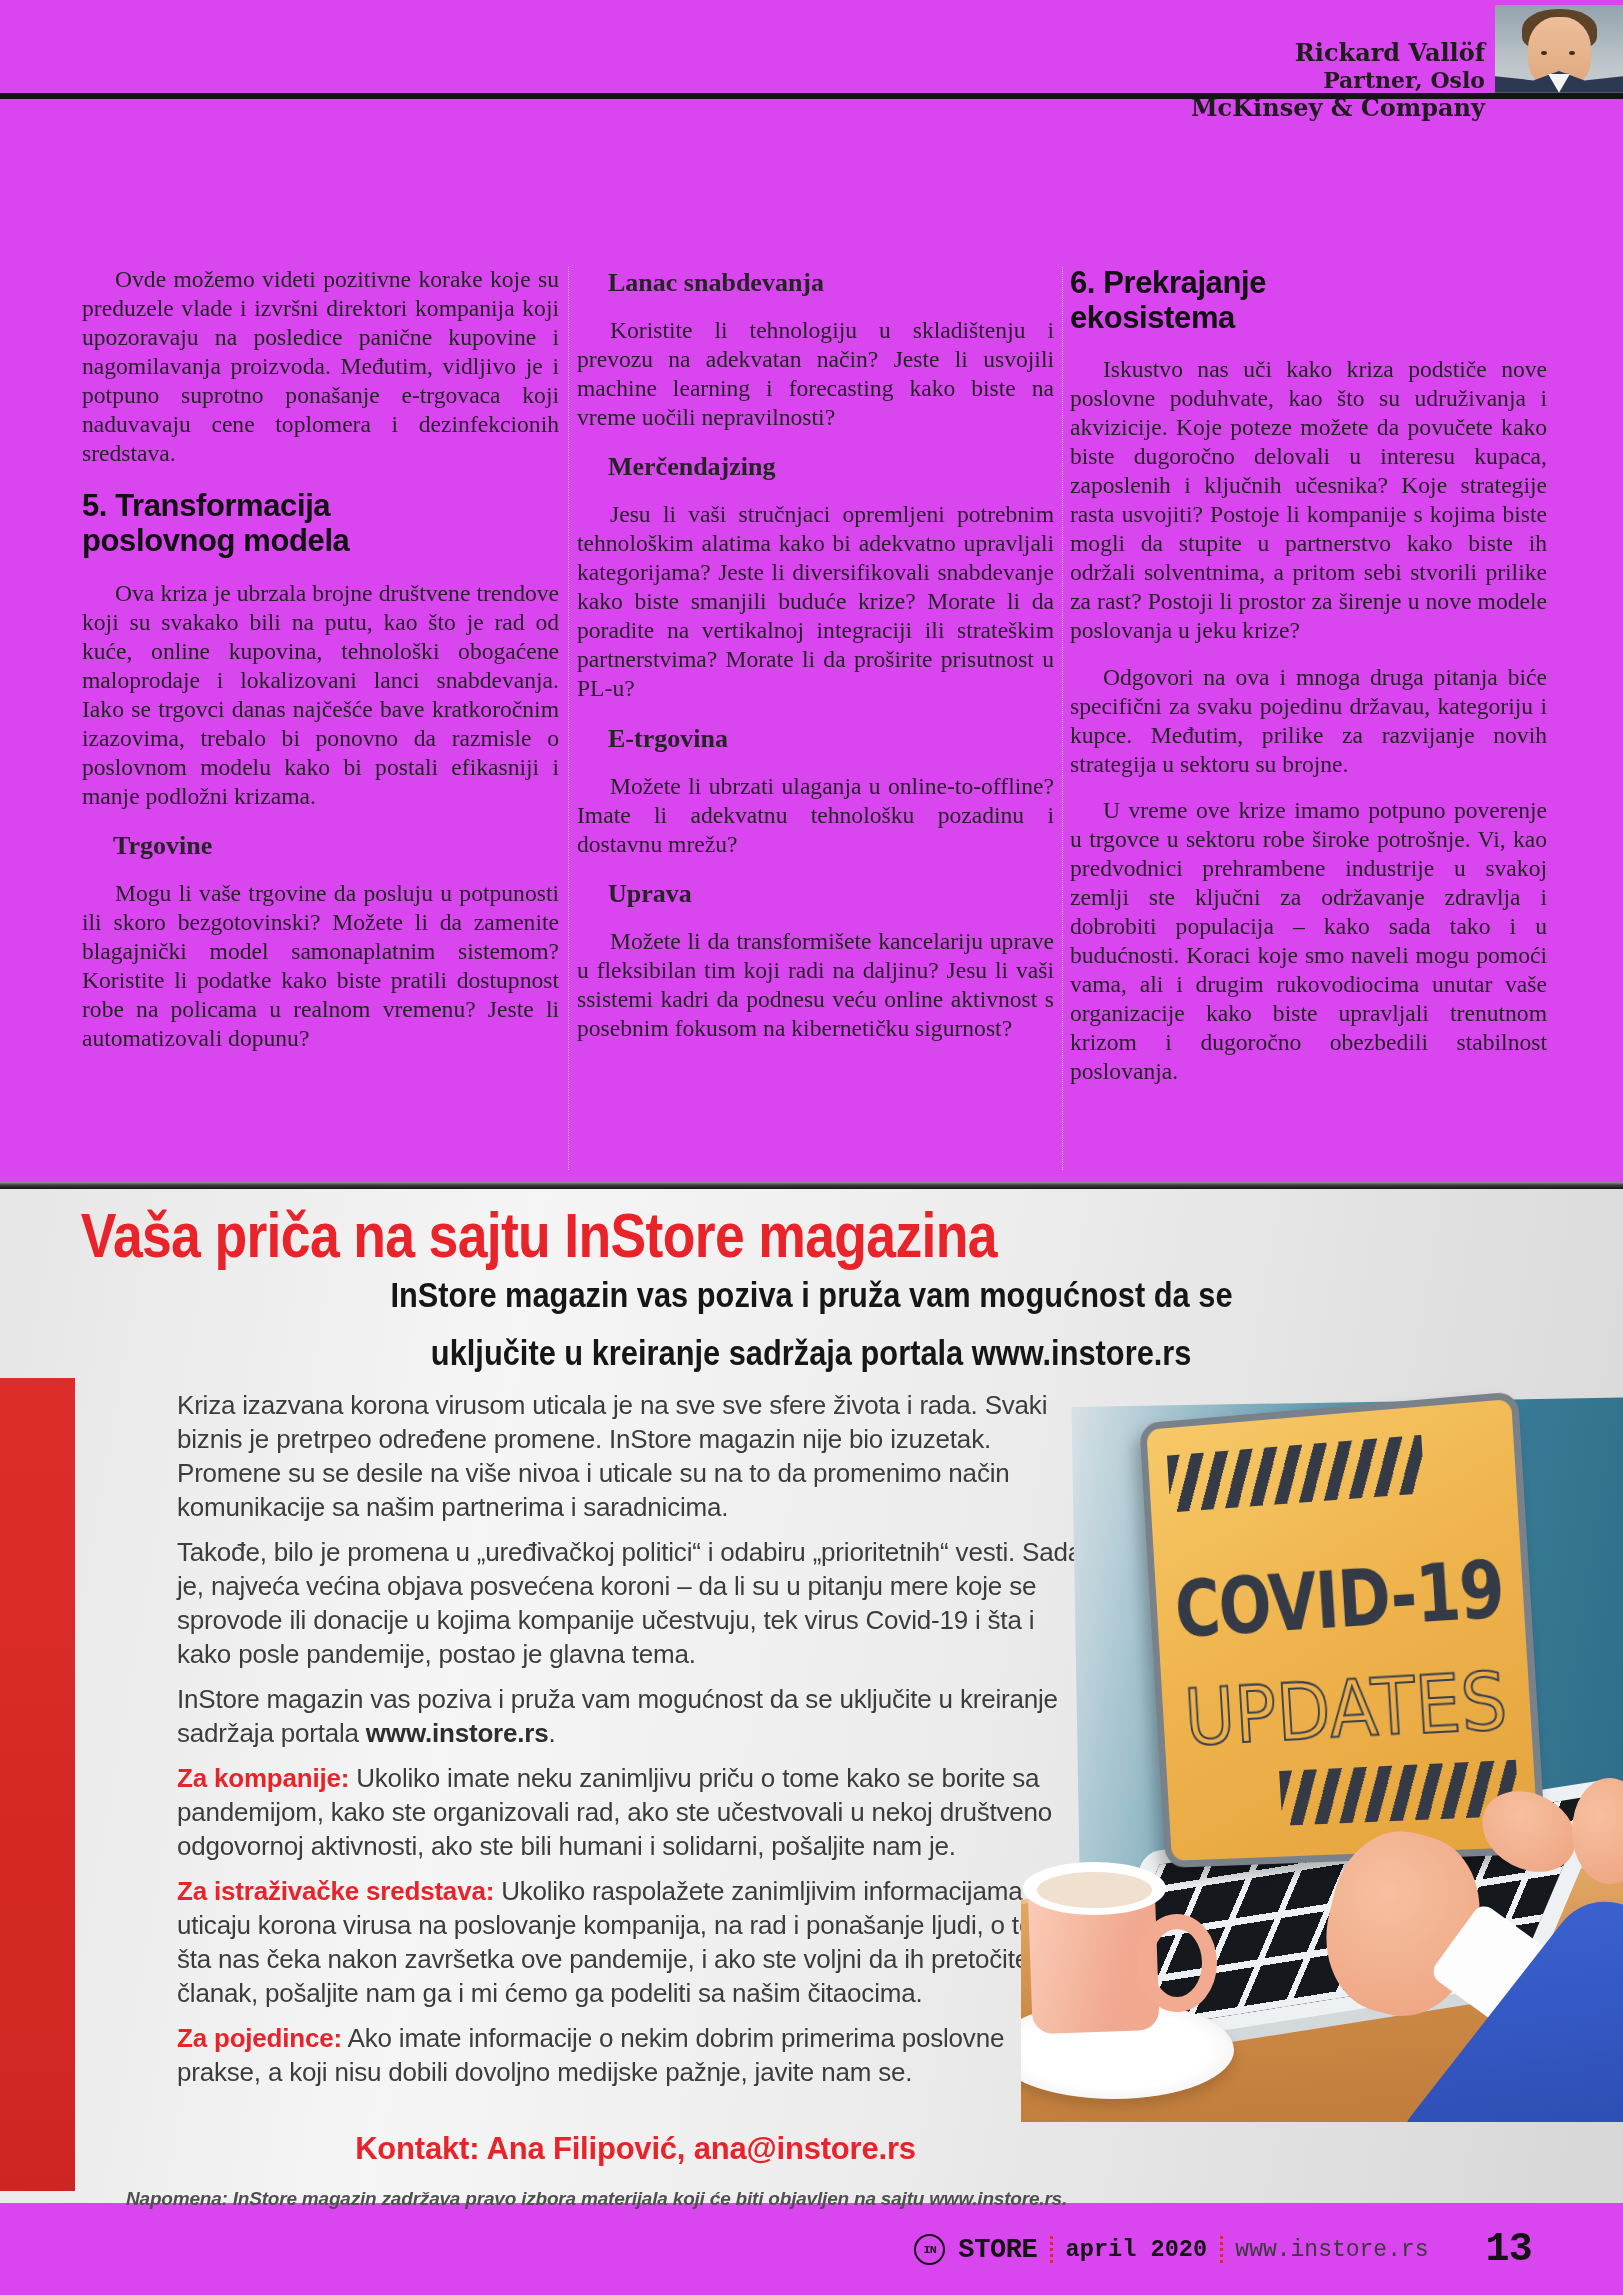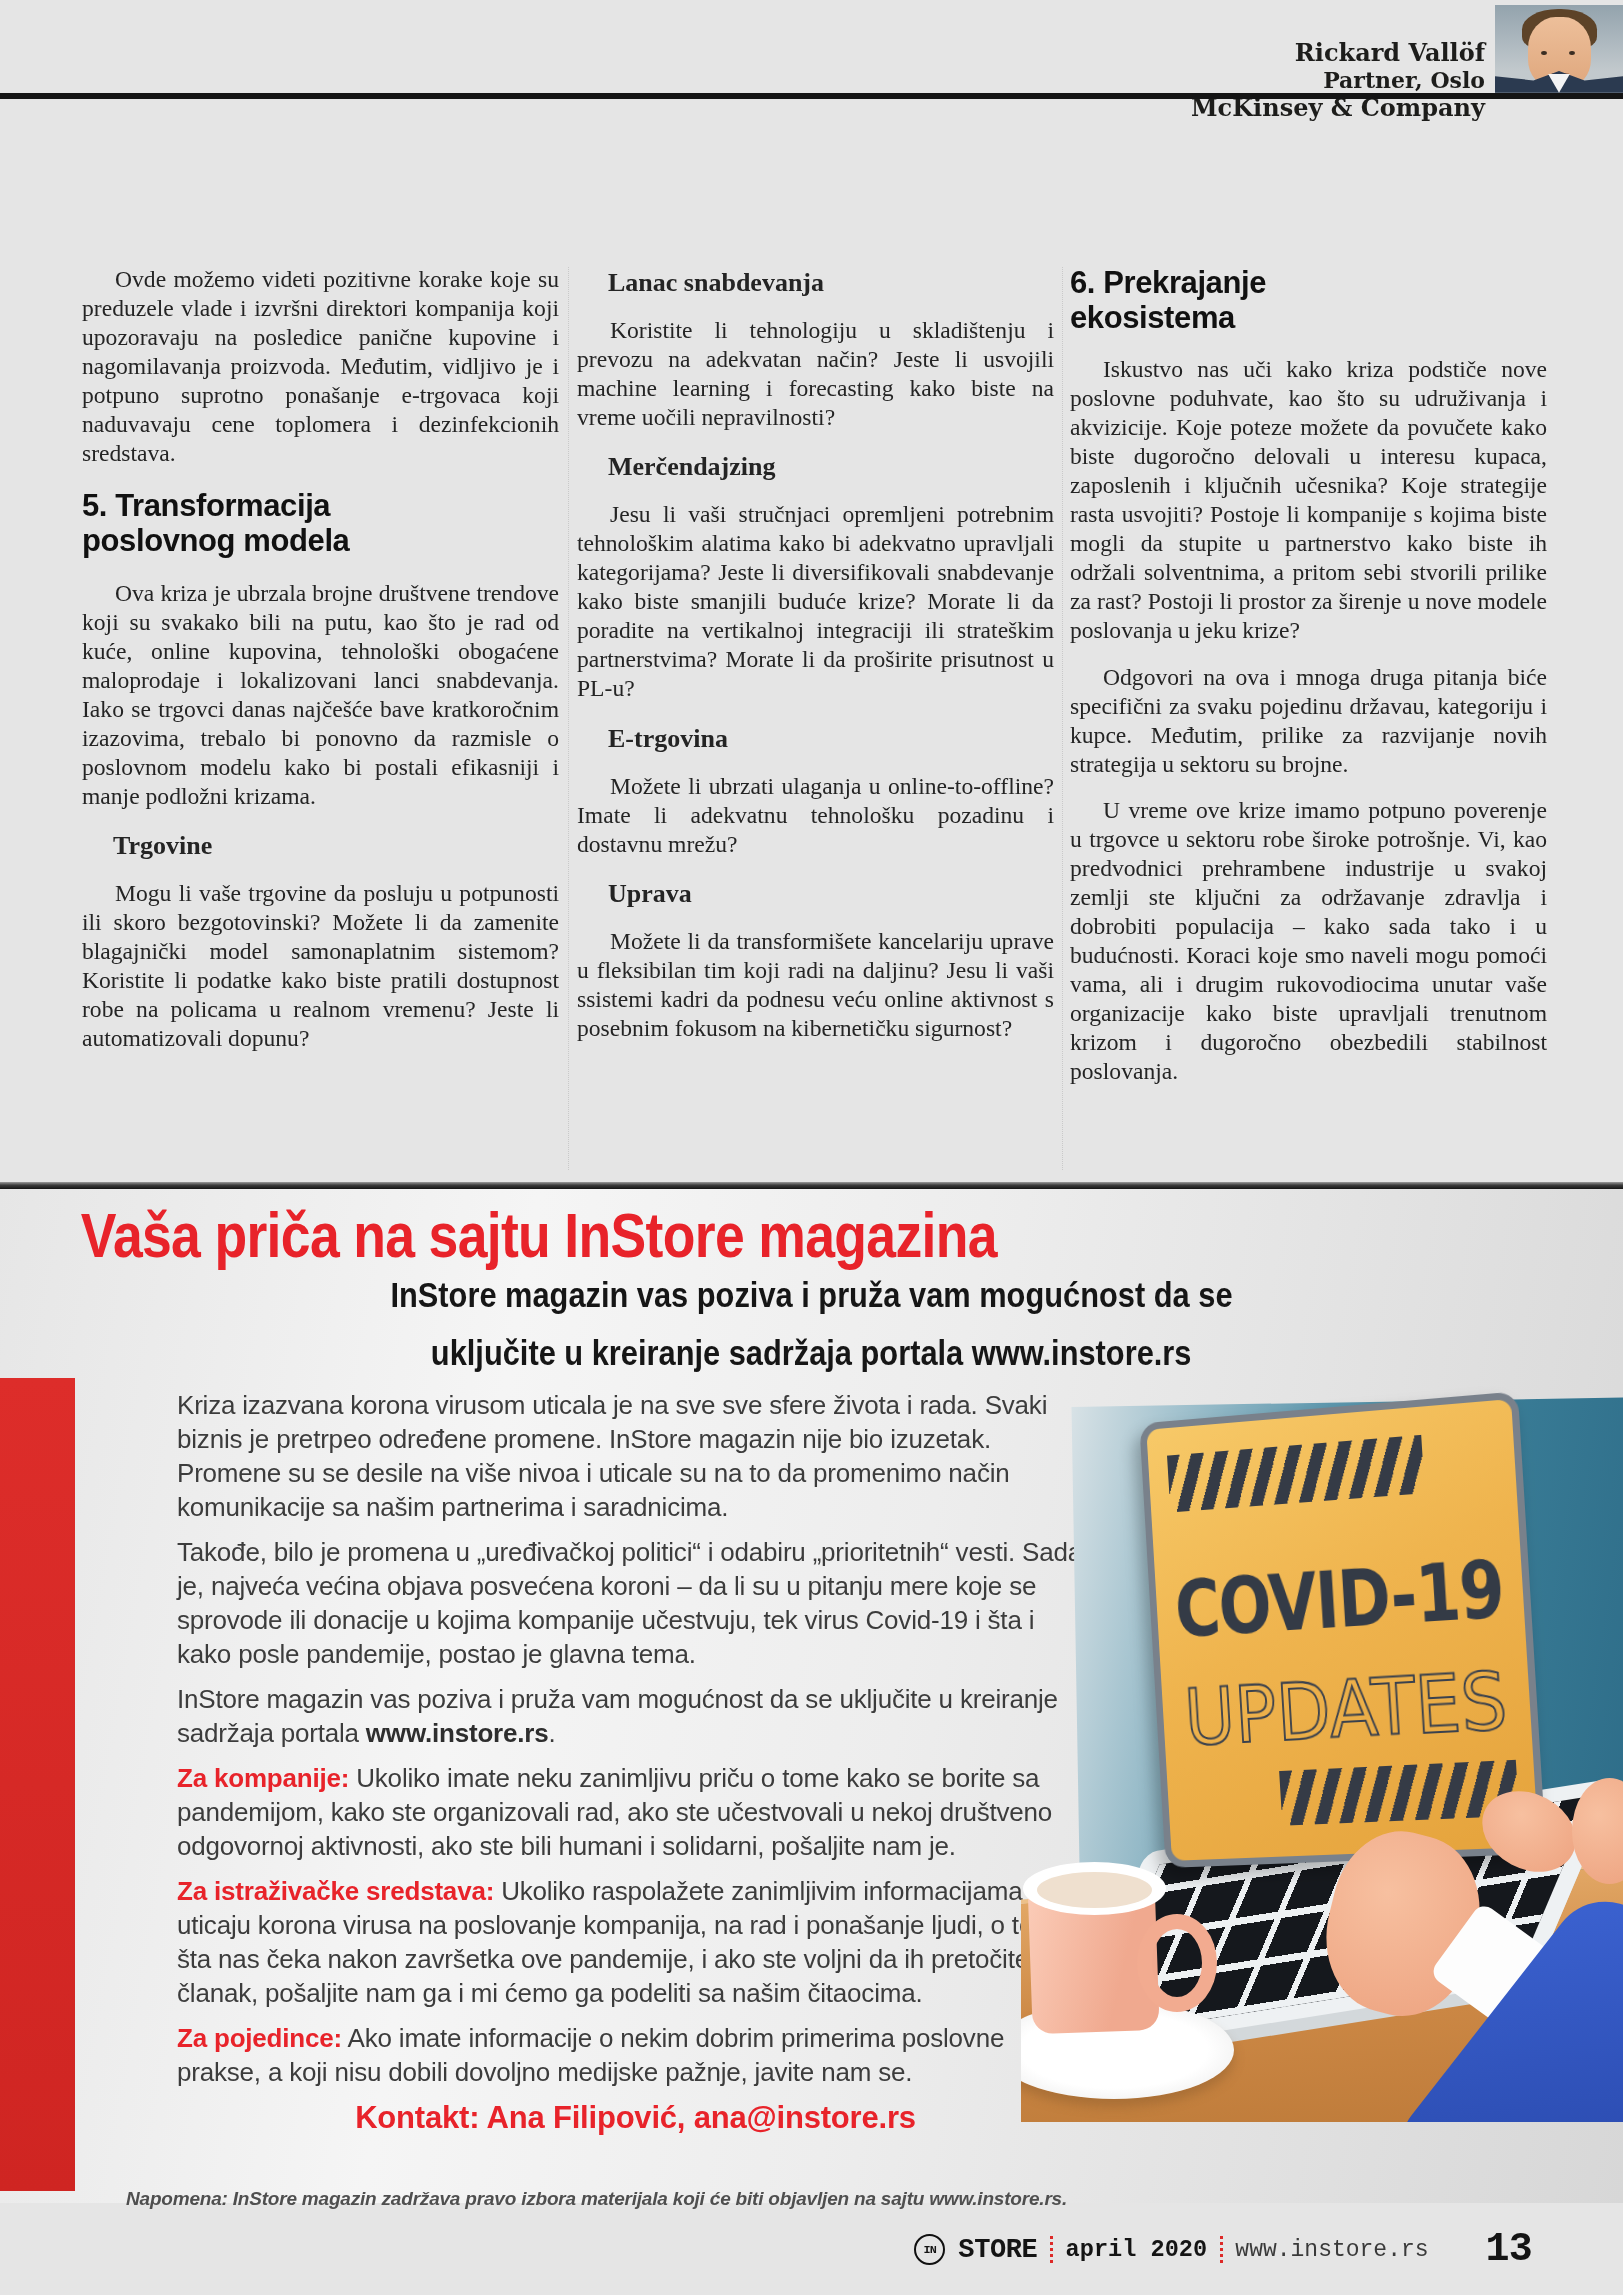--- a/index.html
+++ b/index.html
@@ -1,16 +1,16 @@
 <!DOCTYPE html>
 <html style="font-size:12.6px"><head>
 <meta charset="utf-8">
 <style>
   html,body{margin:0;padding:0;background:#ffffff;}
-  .page{position:relative;width:1623px;height:2295px;background:#e5e5e5;overflow:hidden;
+  .page{position:relative;width:1623px;height:2295px;background:#d946ef;overflow:hidden;
         font-family:"Liberation Serif",serif;color:#1c1c1c;}
 
   
   .author-block{position:absolute;right:138px;top:39px;text-align:right;
                 font-family:"DejaVu Serif",serif;font-weight:bold;color:#1d1d1b;line-height:27.5px;}
   .author-name{font-size:24px;}
   .author-role{font-size:22px;}
   .author-company{font-size:24px;}
   .photo{position:absolute;right:0;top:4.7px;width:128px;height:88px;overflow:hidden;
          background:linear-gradient(180deg,#93a3ad 0%,#c2c9cd 75%);}
@@ -53,21 +53,21 @@
              font-weight:bold;font-size:35px;color:#161616;}
   .promo-sub span{display:inline-block;transform:scaleX(0.88);transform-origin:center;white-space:nowrap;}
   .sub-1{top:93px;} .sub-2{top:151px;}
   .red-bar{position:absolute;left:0;top:196px;width:75px;height:813px;
            background:linear-gradient(180deg,#dd2d2a,#cf2522);}
   .promo-body{position:absolute;left:177px;top:206px;width:917px;font-family:"Liberation Sans",sans-serif;
               font-size:26px;line-height:34px;color:#3c3c3c;letter-spacing:-0.2px;}
   .promo-body p{margin:0 0 11px 0;}
   .promo-label{color:#e8232a;font-weight:bold;}
   .bold{font-weight:bold;color:#2e2e2e;}
-  .contact-line{margin-top:12px;text-align:center;font-weight:bold;font-size:31px;color:#e8232a;}
+  .contact-line{margin-top:43px;text-align:center;font-weight:bold;font-size:31px;color:#e8232a;}
   .note-line{position:absolute;left:126px;top:1006px;font-family:"Liberation Sans",sans-serif;
              font-weight:bold;font-size:19px;color:#4f4f4f;letter-spacing:-0.2px;font-style:italic;}
 
   
   .illu{position:absolute;left:1021px;top:1374px;width:602px;height:748px;overflow:hidden;}
   .illu .wall{position:absolute;left:55px;top:27.5px;width:581px;height:522px;transform:rotate(-1deg);
               background:linear-gradient(100deg,#d8e2e6 0%,#a9c6d1 14%,#5e98ae 38%,#3a7d97 62%,#2c6a86 100%);}
   .illu .desk{position:absolute;left:-19.6px;top:507px;width:652px;height:267px;transform:rotate(-3.5deg);
               background:linear-gradient(180deg,#e2a765 0%,#cc8845 45%,#bd7a39 100%);
               border-top:4.7px solid #ecc089;}

